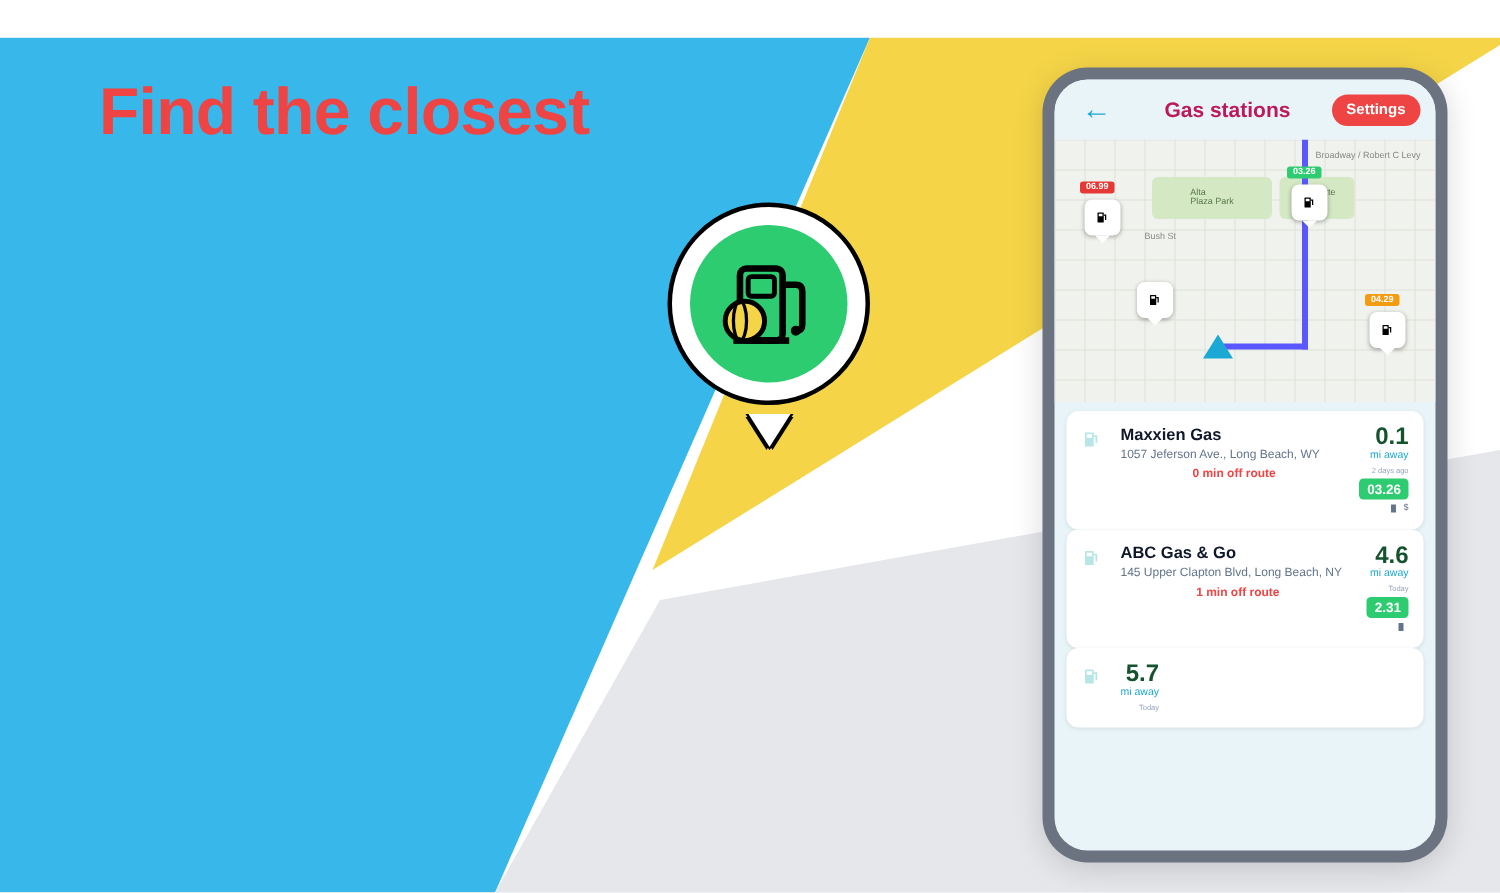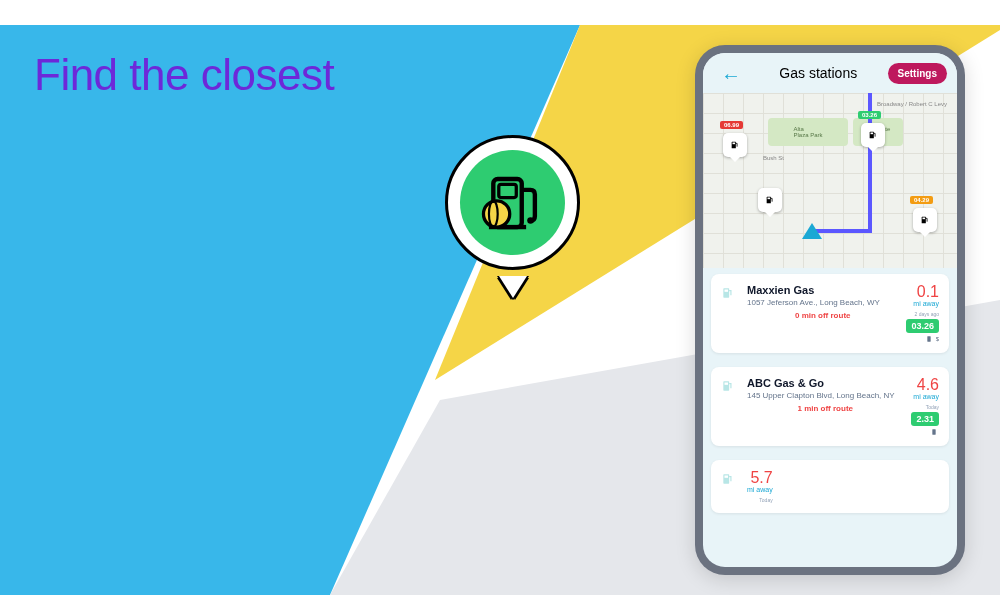--- a/index.html
+++ b/index.html
@@ -2,60 +2,60 @@
 <html><head>
 <meta charset="utf-8">
 <style>
 * { margin: 0; padding: 0; box-sizing: border-box; }
 body { font-family: -apple-system, BlinkMacSystemFont, 'Segoe UI', Arial, sans-serif; width: 1000px; height: 595px; overflow: hidden; position: relative; background: #fff; }
 
 .bg-blue { position: absolute; top: 0; left: 0; width: 100%; height: 100%; background: #38b7ea; clip-path: polygon(0 25px, 580px 25px, 330px 100%, 0 100%); }
 .bg-yellow { position: absolute; top: 0; left: 0; width: 100%; height: 100%; background: #f5d547; clip-path: polygon(580px 25px, 1000px 25px, 1000px 30px, 435px 380px); }
 .bg-gray { position: absolute; top: 0; left: 0; width: 100%; height: 100%; background: #e5e7eb; clip-path: polygon(440px 400px, 1000px 300px, 1000px 100%, 330px 100%); }
 
-.headline { position: absolute; top: 50px; left: 34px; font-size: 44px; font-weight: 400; line-height: 1.15; color: #6d28d9; letter-spacing: -0.5px; }
+.headline { position: absolute; top: 50px; left: 66px; font-size: 44px; font-weight: 700; line-height: 1.15; color: #ef4444; letter-spacing: -0.5px; }
 
 .pin-badge { position: absolute; top: 135px; left: 445px; width: 135px; height: 165px; }
 .pin-shape { width: 135px; height: 135px; background: #fff; border: 3px solid #000; border-radius: 50%; display: flex; align-items: center; justify-content: center; position: relative; }
 .pin-tail { position: absolute; bottom: 2px; left: 50%; transform: translateX(-50%); width: 0; height: 0; border-left: 14px solid transparent; border-right: 14px solid transparent; border-top: 22px solid #fff; filter: drop-shadow(0 2px 0 #000) drop-shadow(2px 0 0 #000) drop-shadow(-2px 0 0 #000); }
 .pin-inner { width: 105px; height: 105px; background: #2ecc71; border-radius: 50%; display: flex; align-items: center; justify-content: center; }
 
 .phone { position: absolute; top: 45px; right: 35px; width: 270px; height: 530px; background: #6b7280; border-radius: 30px; padding: 8px; box-shadow: 0 4px 20px rgba(0,0,0,0.15); }
 .screen { width: 100%; height: 100%; background: #e8f4f8; border-radius: 22px; overflow: hidden; display: flex; flex-direction: column; }
 
 .header { height: 40px; display: flex; align-items: center; justify-content: space-between; padding: 0 10px; background: #e8f4f8; }
 .back-btn { color: #1ba8d4; font-size: 20px; font-weight: bold; cursor: pointer; padding: 4px 8px; }
-.title { font-weight: 400; color: #000000; font-size: 14px; }
-.settings-btn { background: #be185d; color: #fff; font-size: 10px; font-weight: 600; padding: 5px 10px; border-radius: 12px; border: none; cursor: pointer; }
+.title { font-weight: 700; color: #be185d; font-size: 14px; }
+.settings-btn { background: #ef4444; color: #fff; font-size: 10px; font-weight: 600; padding: 5px 10px; border-radius: 12px; border: none; cursor: pointer; }
 
 .map { height: 175px; background: #f0f2ed; position: relative; overflow: hidden; }
 .map-grid { position: absolute; inset: 0; background-image: linear-gradient(#e0e0d8 1px, transparent 1px), linear-gradient(90deg, #e0e0d8 1px, transparent 1px); background-size: 20px 20px; }
 .map-park { position: absolute; top: 25px; left: 65px; width: 80px; height: 28px; background: #d4e8c4; border-radius: 4px; font-size: 6px; color: #5a7a4a; display: flex; align-items: center; justify-content: center; }
 .map-park2 { position: absolute; top: 25px; left: 150px; width: 50px; height: 28px; background: #d4e8c4; border-radius: 4px; font-size: 6px; color: #5a7a4a; display: flex; align-items: center; justify-content: center; }
 .map-street { position: absolute; top: 8px; right: 10px; font-size: 6px; color: #888; }
 .map-st2 { position: absolute; top: 62px; left: 60px; font-size: 6px; color: #888; }
 .route { position: absolute; width: 4px; background: #5b57ff; left: 165px; top: 0; height: 140px; }
 .route2 { position: absolute; height: 4px; background: #5b57ff; left: 110px; top: 136px; width: 59px; }
 .cursor { position: absolute; top: 130px; left: 99px; width: 0; height: 0; border-left: 10px solid transparent; border-right: 10px solid transparent; border-bottom: 16px solid #1ba8d4; }
 
 .map-pin { position: absolute; width: 24px; height: 24px; background: #fff; border-radius: 5px; box-shadow: 0 1px 3px rgba(0,0,0,0.3); display: flex; align-items: center; justify-content: center; }
 .map-pin::after { content: ''; position: absolute; bottom: -5px; left: 50%; transform: translateX(-50%); border-left: 5px solid transparent; border-right: 5px solid transparent; border-top: 5px solid #fff; }
 .price-tag { position: absolute; font-size: 6px; background: #e53935; color: #fff; padding: 1px 4px; border-radius: 2px; font-weight: 700; }
 .price-tag.green { background: #2ecc71; }
 .price-tag.orange { background: #f39c12; }
 
-.list { flex: 1; padding: 6px 8px; overflow: hidden; display: flex; flex-direction: column; gap: 14px; }
+.list { flex: 1; padding: 6px 8px; overflow: hidden; display: flex; flex-direction: column; gap: 0; }
 .card { background: #fff; border-radius: 8px; padding: 10px; display: flex; gap: 8px; box-shadow: 0 1px 3px rgba(0,0,0,0.08); }
 .card-icon { width: 18px; flex-shrink: 0; color: #b8e6e6; font-size: 14px; padding-top: 2px; }
 .card-body { flex: 1; min-width: 0; }
 .card-name { font-weight: 700; font-size: 11px; color: #0f172a; margin-bottom: 2px; }
 .card-addr { font-size: 8px; color: #64748b; line-height: 1.3; margin-bottom: 3px; }
 .card-route { font-size: 8px; color: #ef4444; font-weight: 600; text-align: center; }
 .card-right { text-align: right; flex-shrink: 0; display: flex; flex-direction: column; align-items: flex-end; }
-.dist { font-size: 16px; font-weight: 400; color: #ef4444; line-height: 1; }
+.dist { font-size: 16px; font-weight: 700; color: #14532d; line-height: 1; }
 .dist-unit { font-size: 7px; color: #1ba8d4; margin-bottom: 4px; }
 .age { font-size: 5px; color: #94a3b8; }
 .price { background: #2ecc71; color: #fff; font-size: 9px; font-weight: 700; padding: 2px 5px; border-radius: 3px; margin-top: 2px; }
 .price-sub { font-size: 6px; color: #64748b; margin-top: 2px; display: flex; align-items: center; gap: 2px; }
 
 .small-pump { width: 10px; height: 10px; }
 </style>
 </head>
 <body>
 

